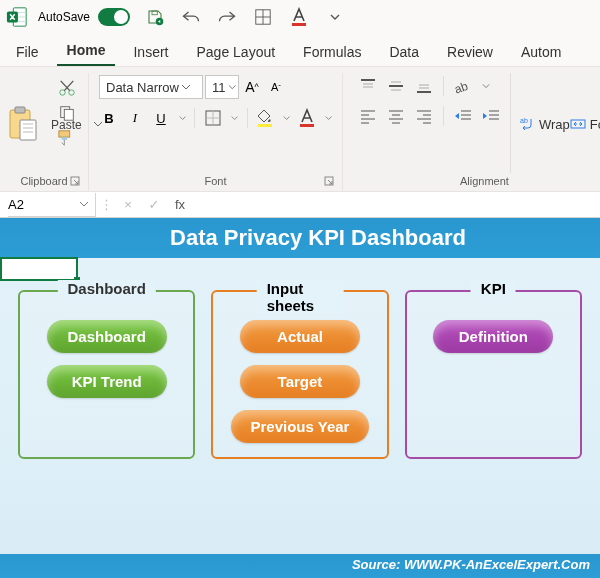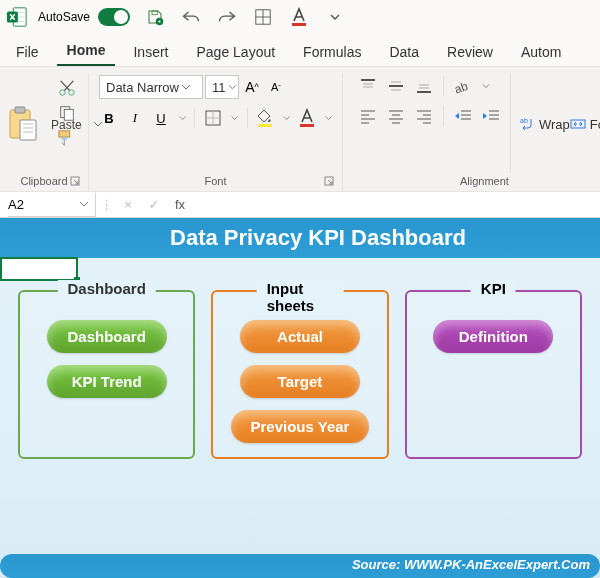--- a/index.html
+++ b/index.html
@@ -61,21 +61,21 @@
 .boards { display: flex; gap: 16px; padding: 0 18px; margin-top: 32px;}
 .board { flex: 1; border: 2px solid; border-radius: 6px; position: relative; padding: 28px 10px 14px; display: flex; flex-direction: column; gap: 12px; align-items: center; background: rgba(255,255,255,0.1);}
 .board .legend { position: absolute; top: -12px; left: 50%; transform: translateX(-50%); background: #e4f2f9; padding: 0 10px; font-weight: 700; font-size: 15px; }
 .pill { border: none; border-radius: 22px; padding: 8px 20px; font-size: 15px; font-weight: 700; color: #fff; min-width: 120px; box-shadow: inset 0 6px 10px rgba(255,255,255,.35), 0 1px 2px rgba(0,0,0,.15); }
 .b-dash { border-color: #6aa84f; } .b-dash .legend { color:#333; }
 .b-input { border-color: #e67e22; }
 .b-kpi { border-color: #a64ca6; }
 .pill-green { background: linear-gradient(180deg,#7ac943,#5ea32e); }
 .pill-orange { background: linear-gradient(180deg,#f39c41,#e67e22); }
 .pill-purple { background: linear-gradient(180deg,#b84fc0,#9c3aa2); }
-.source-bar { position: absolute; bottom: 0; left: 0; right: 0; height: 24px; background: linear-gradient(180deg,#2a97cf,#2d9dd6); color: #fff; font-weight:700; font-style: italic; font-size: 13px; text-align: right; padding: 3px 10px 0 0; border-radius: 12px;}
+.source-bar { position: absolute; bottom: 0; left: 0; right: 0; height: 24px; background: linear-gradient(180deg,#2a97cf,#2d9dd6); color: #fff; font-weight:700; font-style: italic; font-size: 13px; text-align: right; padding: 3px 10px 0 0;}
 </style>
 </head>
 <body>
 
 <div class="titlebar">
   <span class="app-icon">
     <svg width="22" height="22" viewBox="0 0 24 24">
         <rect x="8" y="2" width="14" height="20" rx="1" fill="#fff" stroke="#1a7f45"></rect>
         <line x1="8" y1="7" x2="22" y2="7" stroke="#c0e3cf"></line>
         <line x1="8" y1="12" x2="22" y2="12" stroke="#c0e3cf"></line>

